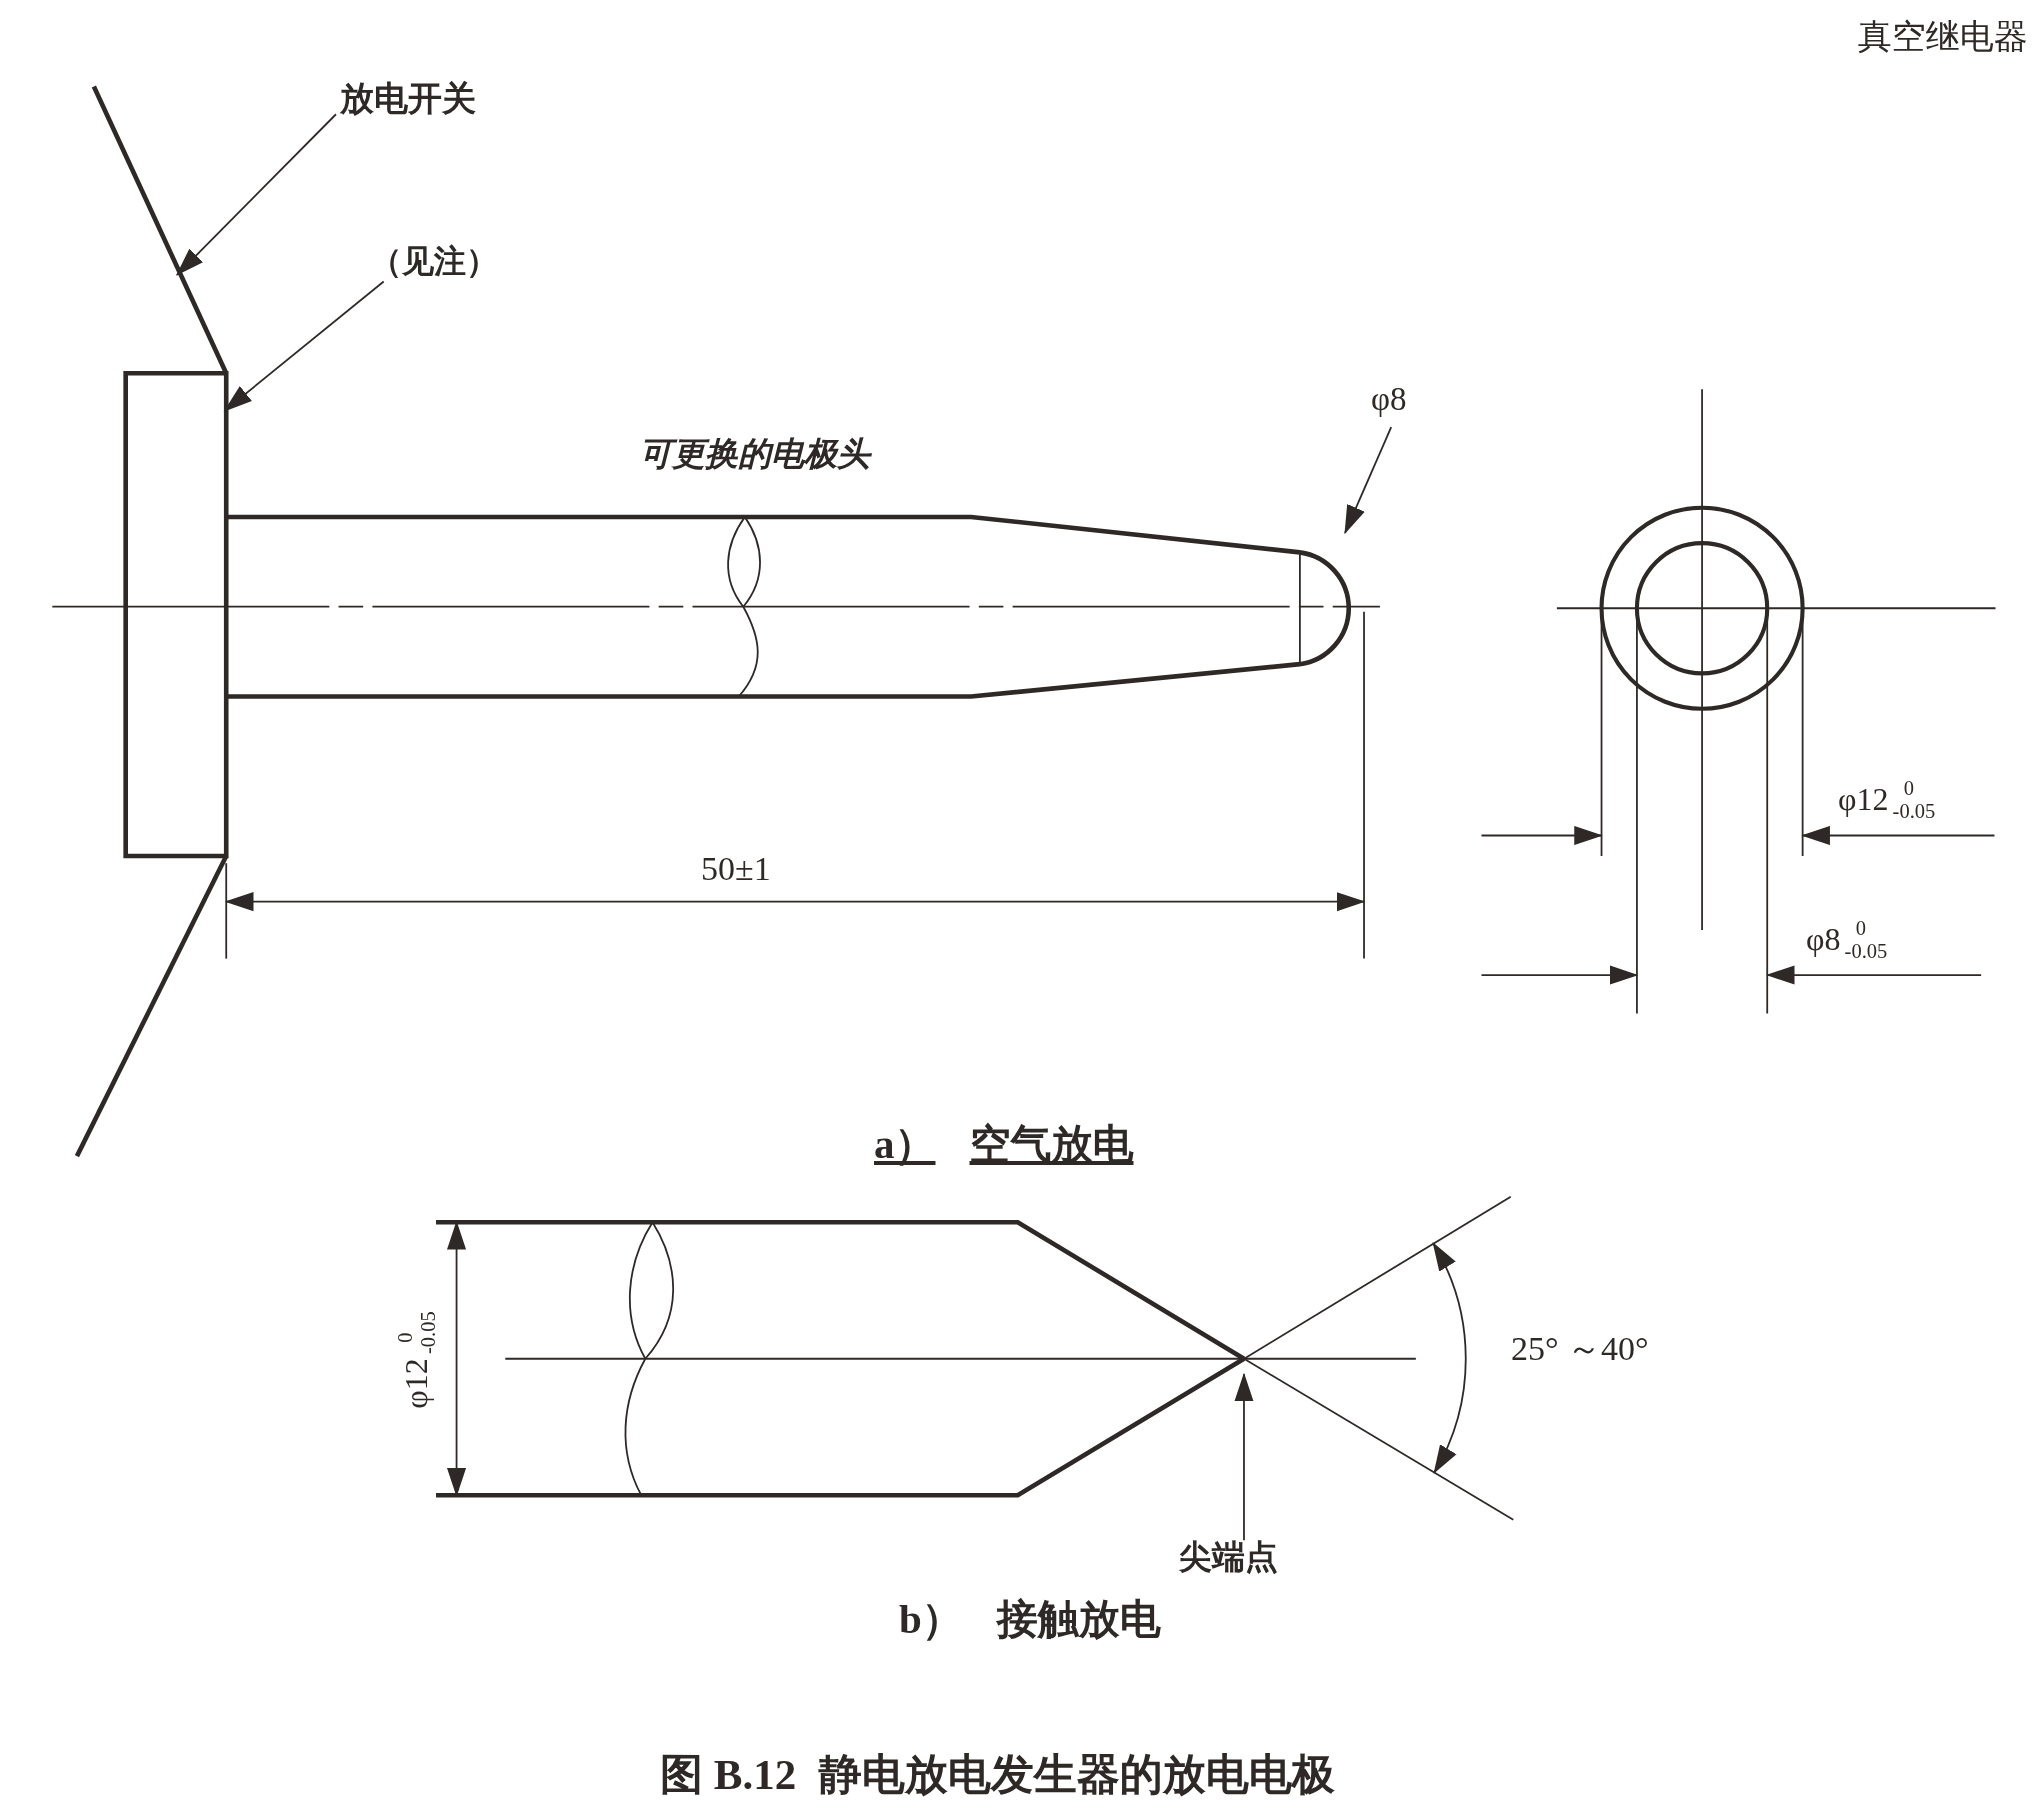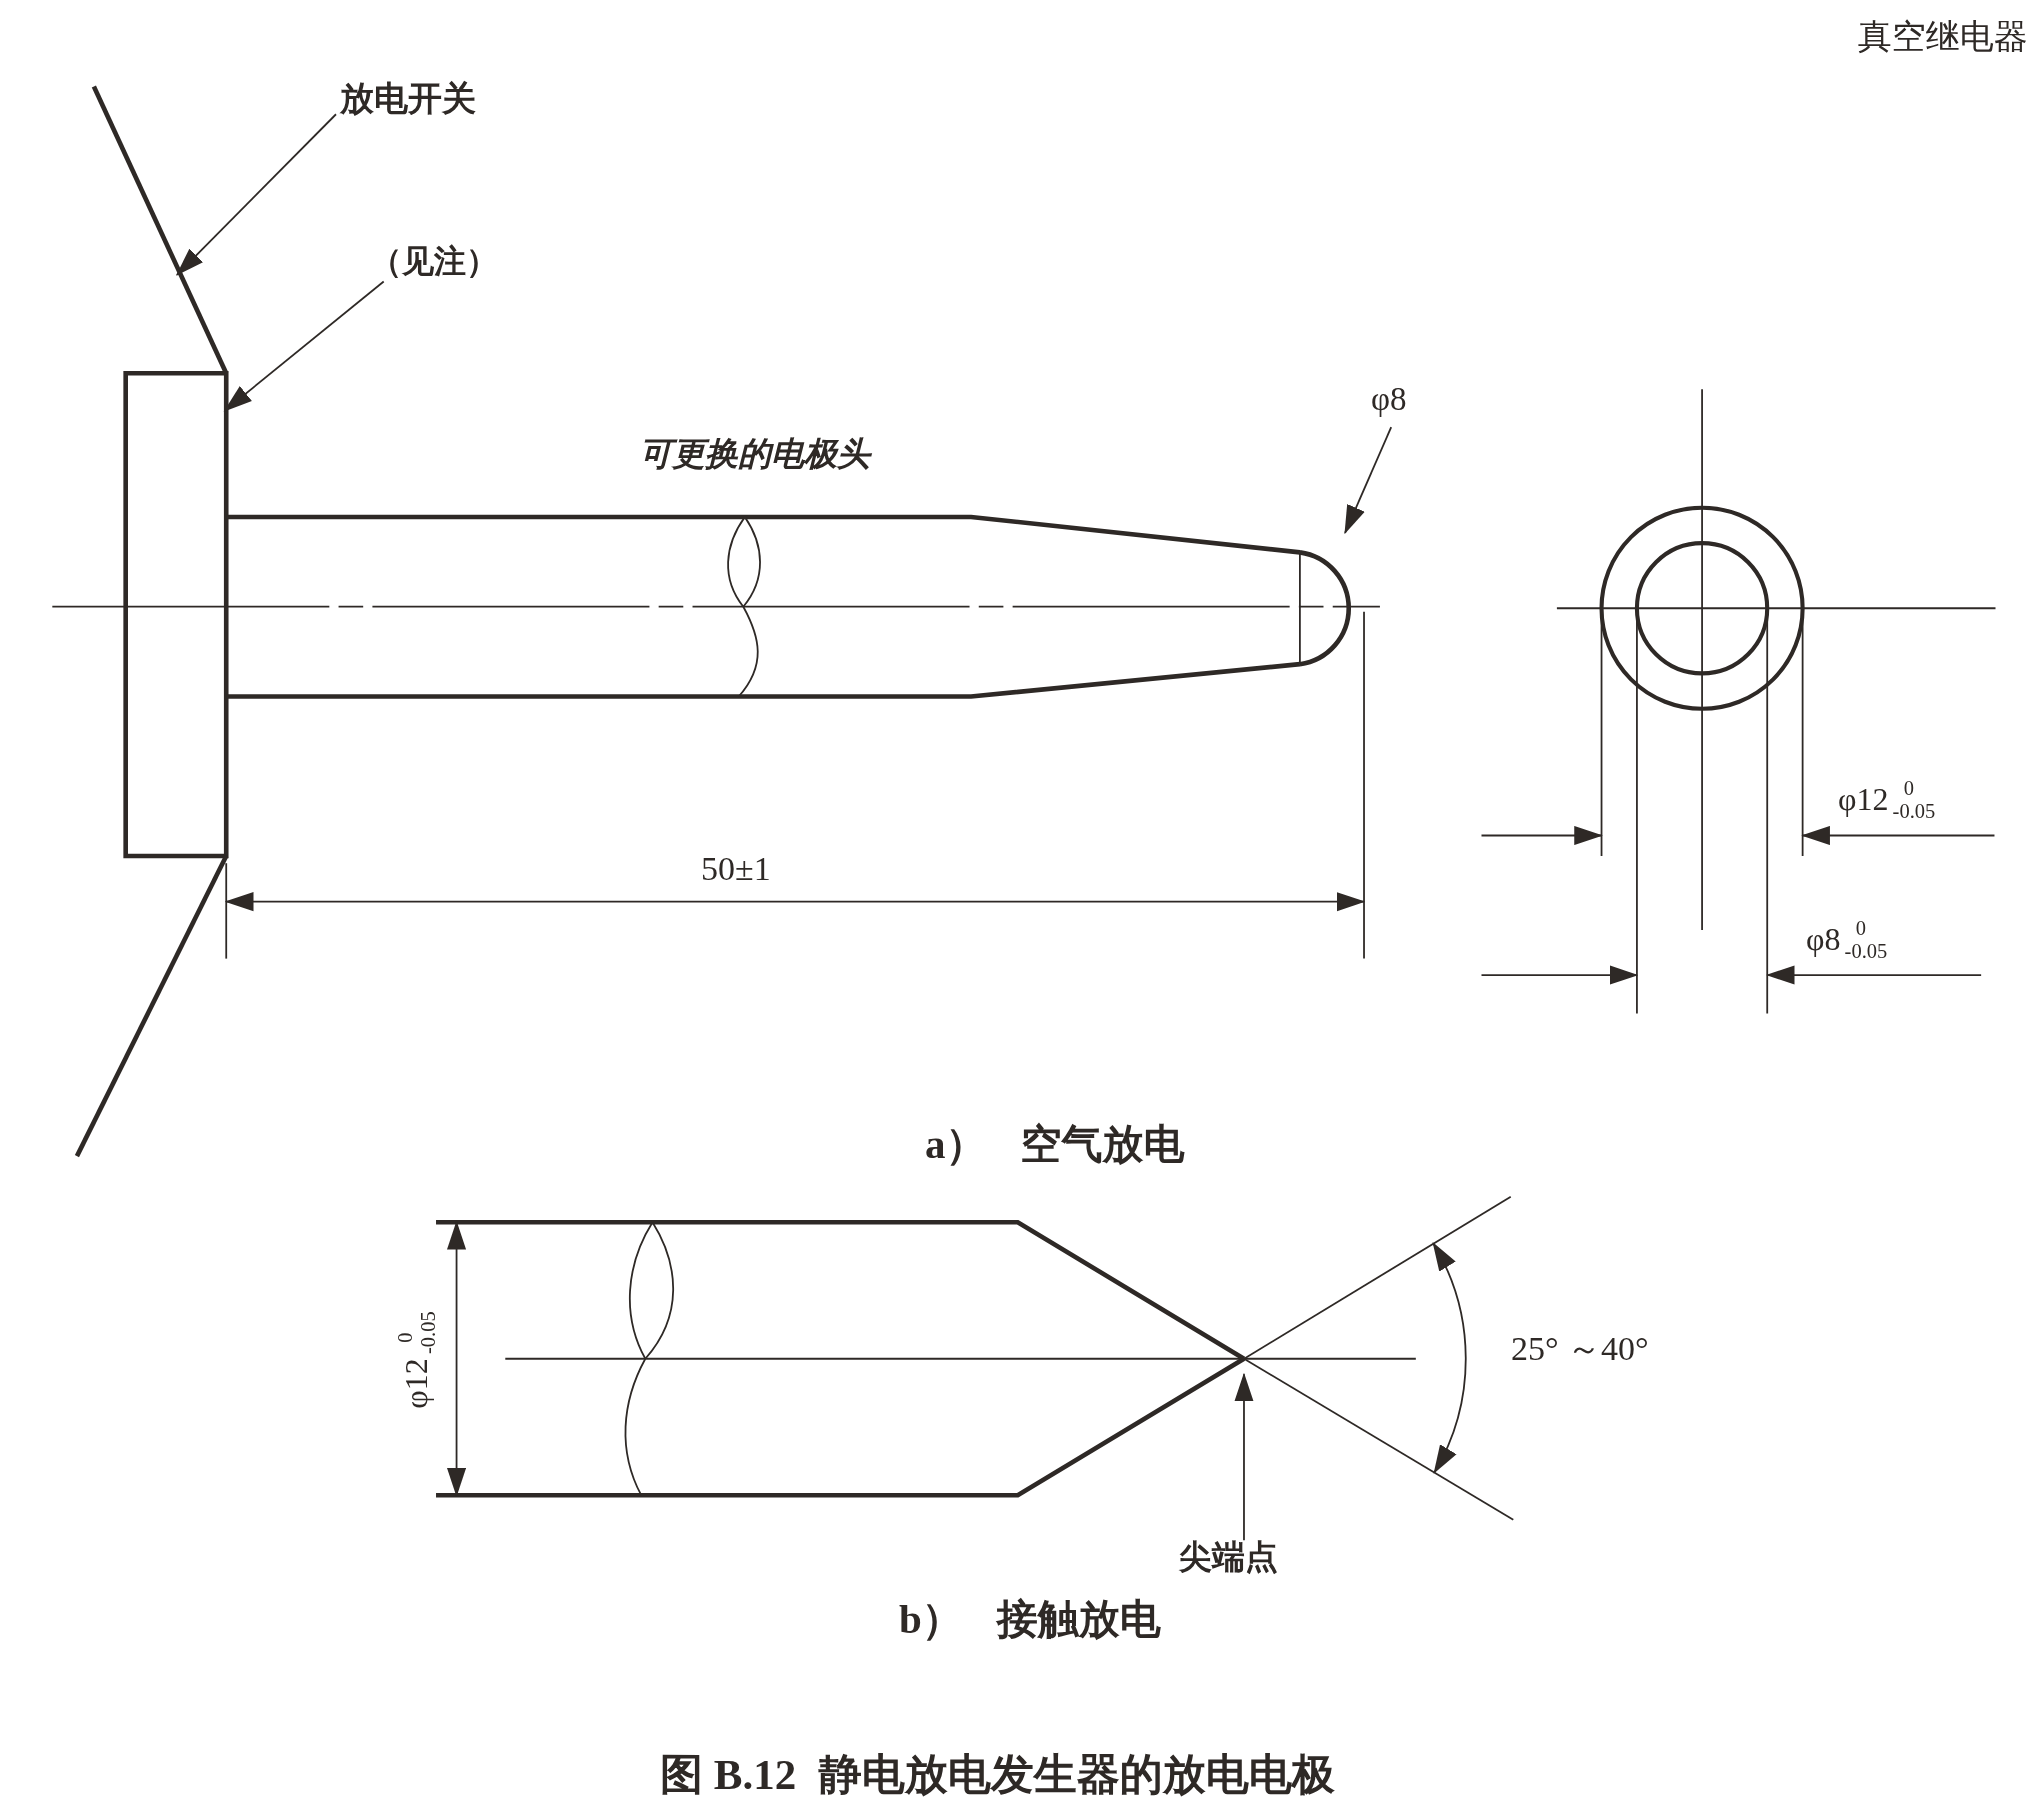--- a/index.html
+++ b/index.html
@@ -121,21 +121,21 @@
   </div>
 
   <div class="txt tol" style="left:1806px;top:916px;">
     <span class="main">φ8</span>
     <span class="stack">
       <span class="sup">0</span>
       <span class="sub">-0.05</span>
     </span>
   </div>
 
-  <div class="txt cap" style="left:925px;top:1117px;">
+  <div class="txt cap" style="left:874px;top:1117px;text-decoration:underline;">
     <span class="pfx">a）</span><span>空气放电</span>
   </div>
 
   <div class="anchor" style="left:416px;top:1360px;">
     <div class="tol rot90" style="position:absolute;left:0;top:0;">
       <span class="main">φ12</span>
       <span class="stack">
         <span class="sup">0</span>
         <span class="sub">-0.05</span>
       </span>

